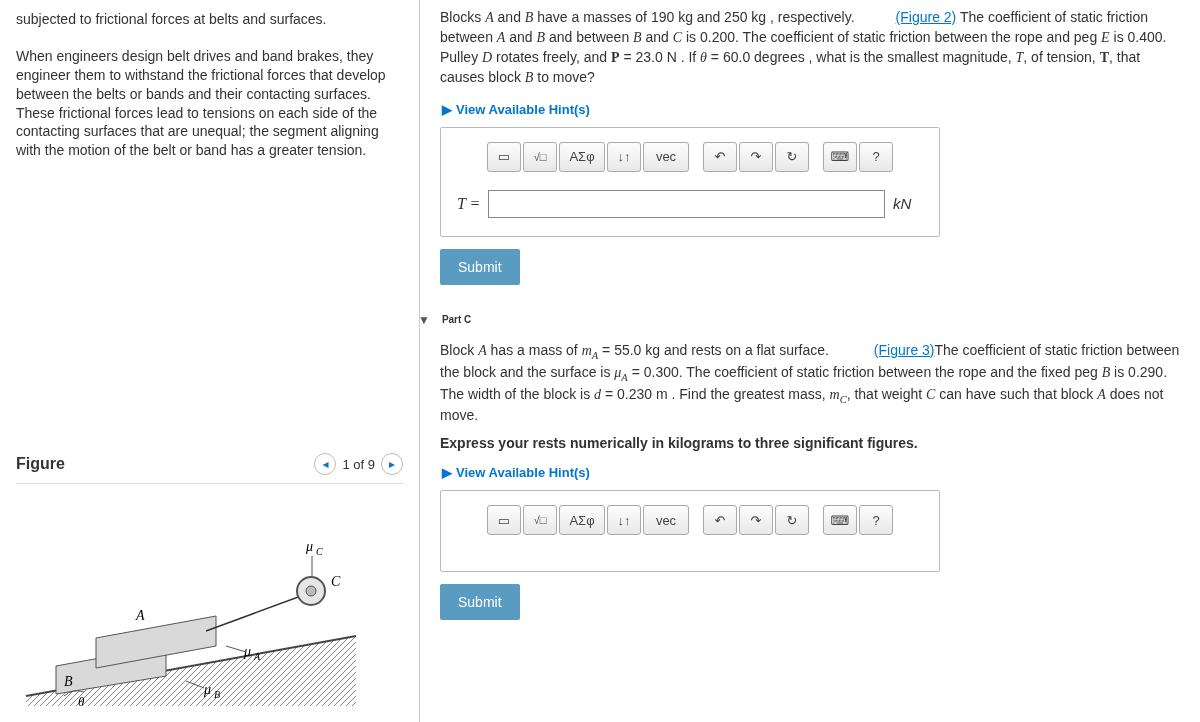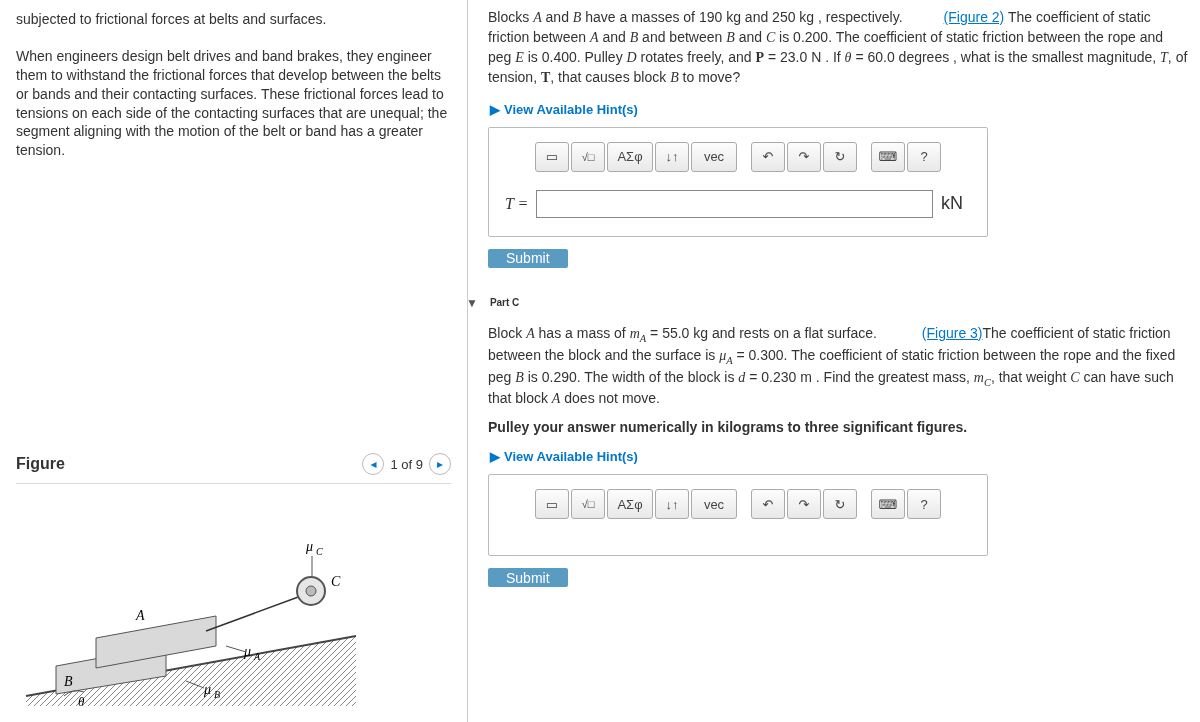--- a/index.html
+++ b/index.html
@@ -7,21 +7,21 @@
     font-family: Arial, Helvetica, sans-serif;
     font-size: 14px;
     color: #333;
     background: #fff;
     width: 1200px;
     height: 722px;
     overflow: hidden;
     display: flex;
   }
   .left-col {
-    width: 468px;
+    width: 420px;
     padding: 10px 16px 16px 16px;
     border-right: 1px solid #ccc;
     display: flex;
     flex-direction: column;
   }
   .intro-text {
     font-size: 14px;
     line-height: 1.35;
     color: #333;
     margin-bottom: 18px;
@@ -122,29 +122,30 @@
     font-size: 16px;
   }
   .answer-input {
     flex: 1;
     height: 28px;
     border: 1px solid #888;
     padding: 2px 6px;
     font-size: 14px;
   }
   .unit-label {
-    font-size: 18px;
+    font-size: 15px;
     min-width: 30px;
+    font-style: italic;
   }
   .submit-btn {
     background: #5a9bc2;
     color: #fff;
     border: none;
     border-radius: 2px;
-    height: 19px;
+    height: 36px;
     padding: 0 18px;
     font-size: 14px;
     cursor: pointer;
     margin-bottom: 10px;
   }
   .part-header {
     display: flex;
     align-items: center;
     gap: 12px;
     margin: 18px 0 14px 0;
@@ -272,21 +273,21 @@
   
   <div class="part-header">
     <span class="part-caret">▼</span>
     <span class="part-title">Part C</span>
   </div>
 
   <p class="prompt-text">
     <span>Block </span><span class="mi">A</span><span> has a mass of </span><span class="mi">m</span><span class="sub">A</span><span> = 55.0 </span><span>kg</span><span> and rests on a flat surface. </span><span class="fig-link">(Figure 3)</span><span>The coefficient of static friction between the block and the surface is </span><span class="mi">μ</span><span class="sub">A</span><span> = 0.300. The coefficient of static friction between the rope and the fixed peg </span><span class="mi">B</span><span> is 0.290. The width of the block is </span><span class="mi">d</span><span> = 0.230 </span><span>m</span><span> . Find the greatest mass, </span><span class="mi">m</span><span class="sub">C</span><span>, that weight </span><span class="mi">C</span><span> can have such that block </span><span class="mi">A</span><span> does not move.</span>
   </p>
 
-  <p class="bold-prompt">Pulley your answer numerically in kilograms to three significant figures.</p>
+  <p class="bold-prompt">Express your rests numerically in kilograms to three significant figures.</p>
 
   <div class="hint-link">
     <span>▶</span>
     <span>View Available Hint(s)</span>
   </div>
 
   <div class="answer-box">
     <div class="toolbar">
       <div class="tool-btn">
           <span>▭</span>

